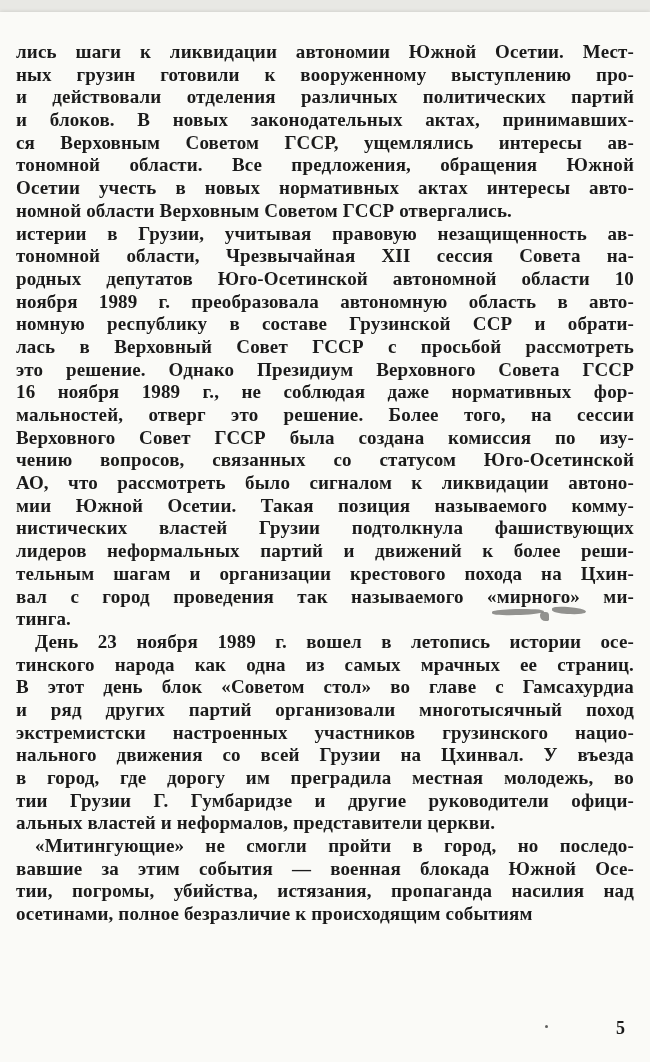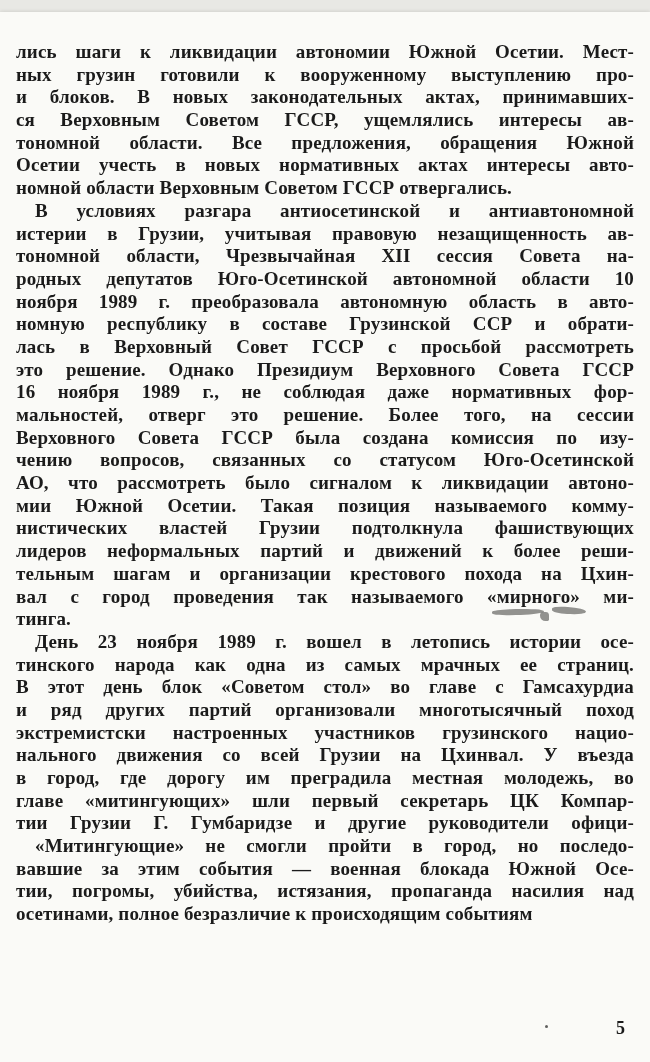--- a/index.html
+++ b/index.html
@@ -77,57 +77,57 @@
   }
 </style>
 </head>
 <body>
 
 <div class="page" style="background: rgb(250, 250, 247); color: rgb(27, 27, 27);">
   <div class="text-block">
       <div class="para">
         <div class="line">лись шаги к ликвидации автономии Южной Осетии. Мест-</div>
         <div class="line">ных грузин готовили к вооруженному выступлению про-</div>
+        <div class="line">и действовали отделения различных политических партий</div>
         <div class="line">и блоков. В новых законодательных актах, принимавших-</div>
         <div class="line">ся Верховным Советом ГССР, ущемлялись интересы ав-</div>
         <div class="line">тономной области. Все предложения, обращения Южной</div>
         <div class="line">Осетии учесть в новых нормативных актах интересы авто-</div>
         <div class="line last">номной области Верховным Советом ГССР отвергались.</div>
       </div>
       <div class="para">
-        <div class="line indent">В условиях разгара антиосетинской и антиавтономной</div>
         <div class="line">истерии в Грузии, учитывая правовую незащищенность ав-</div>
         <div class="line">тономной области, Чрезвычайная XII сессия Совета на-</div>
         <div class="line">родных депутатов Юго-Осетинской автономной области 10</div>
         <div class="line">ноября 1989 г. преобразовала автономную область в авто-</div>
         <div class="line">номную республику в составе Грузинской ССР и обрати-</div>
         <div class="line">лась в Верховный Совет ГССР с просьбой рассмотреть</div>
         <div class="line">это решение. Однако Президиум Верховного Совета ГССР</div>
         <div class="line">16 ноября 1989 г., не соблюдая даже нормативных фор-</div>
         <div class="line">мальностей, отверг это решение. Более того, на сессии</div>
-        <div class="line">Верховного Совета ГССР была создана комиссия по изу-</div>
+        <div class="line">Верховного Совет ГССР была создана комиссия по изу-</div>
         <div class="line">чению вопросов, связанных со статусом Юго-Осетинской</div>
         <div class="line">АО, что рассмотреть было сигналом к ликвидации автоно-</div>
         <div class="line">мии Южной Осетии. Такая позиция называемого комму-</div>
         <div class="line">нистических властей Грузии подтолкнула фашиствующих</div>
         <div class="line">лидеров неформальных партий и движений к более реши-</div>
         <div class="line">тельным шагам и организации крестового похода на Цхин-</div>
         <div class="line">вал с город проведения так называемого «мирного» ми-</div>
         <div class="line last">тинга.</div>
       </div>
       <div class="para">
         <div class="line indent">День 23 ноября 1989 г. вошел в летопись истории осе-</div>
         <div class="line">тинского народа как одна из самых мрачных ее страниц.</div>
         <div class="line">В этот день блок «Советом стол» во главе с Гамсахурдиа</div>
         <div class="line">и ряд других партий организовали многотысячный поход</div>
         <div class="line">экстремистски настроенных участников грузинского нацио-</div>
         <div class="line">нального движения со всей Грузии на Цхинвал. У въезда</div>
         <div class="line">в город, где дорогу им преградила местная молодежь, во</div>
-        <div class="line">главе «митингующих» шли первый секретарь ЦК Компар-</div>
         <div class="line">тии Грузии Г. Гумбаридзе и другие руководители офици-</div>
+        <div class="line last">альных властей и неформалов, представители церкви.</div>
       </div>
       <div class="para">
         <div class="line indent">«Митингующие» не смогли пройти в город, но последо-</div>
         <div class="line">вавшие за этим события — военная блокада Южной Осе-</div>
         <div class="line">тии, погромы, убийства, истязания, пропаганда насилия над</div>
         <div class="line last">осетинами, полное безразличие к происходящим событиям</div>
       </div>
     </div>
   <span class="smudge s1"></span>
   <span class="smudge s2"></span>

